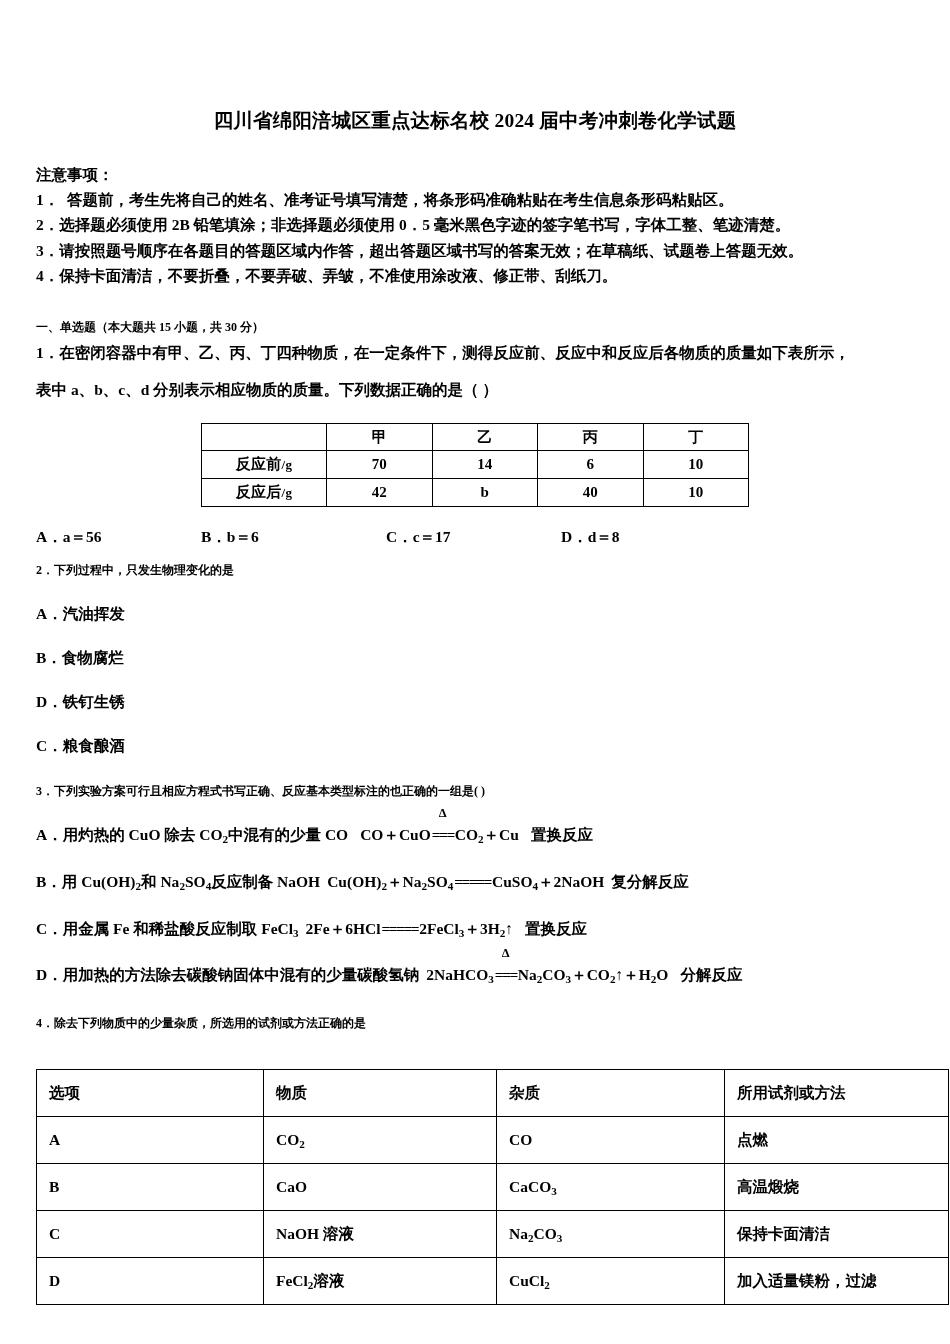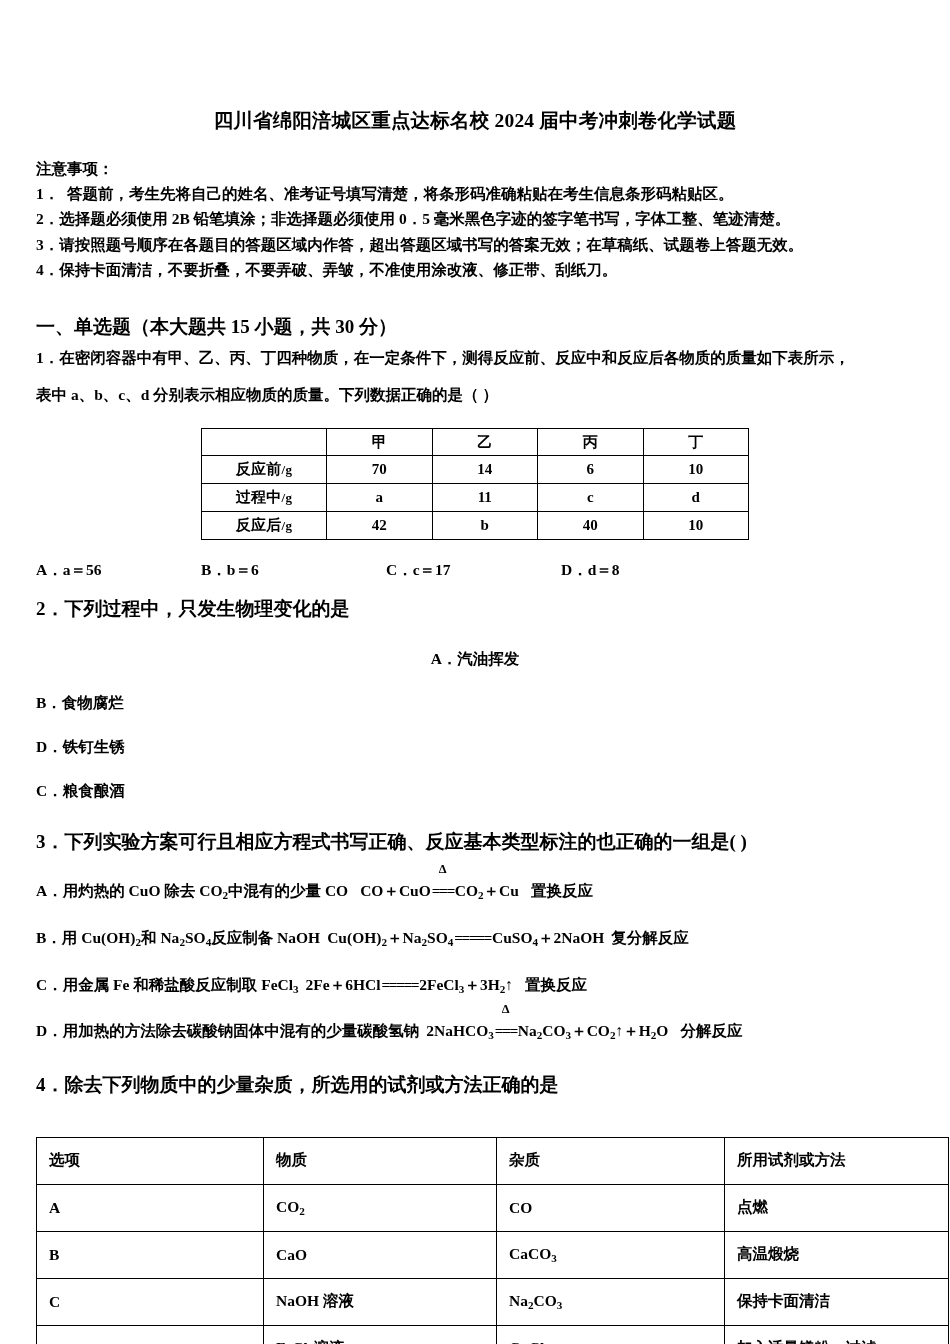--- a/index.html
+++ b/index.html
@@ -34,55 +34,55 @@
     text-align: center;
     font-weight: bold;
     font-size: 19.5px;
     letter-spacing: 0.2px;
     margin-top: 108px;
     line-height: 1.35;
   }
 
   
   .notice {
-    margin-top: 23px;
+    margin-top: 29px;
   }
   .notice-head {
     font-weight: bold;
     font-size: 15.5px;
     line-height: 1.55;
   }
   .notice-line {
     font-weight: bold;
     font-size: 15.5px;
     line-height: 1.62;
     white-space: pre;
   }
 
   
   .section-heading {
     font-weight: bold;
-    font-size: 19px;
+    font-size: 12px;
     margin-top: 30px;
     line-height: 1.6;
   }
 
   
   .q-line {
     font-weight: bold;
     font-size: 15.5px;
     line-height: 1.6;
     margin-top: 4px;
   }
   .q-line.cont {
     margin-top: 12px;
   }
   .q-stem {
     font-weight: bold;
-    font-size: 19px;
+    font-size: 12px;
     line-height: 1.62;
   }
 
   
   .opt-row {
     margin-top: 20px;
     font-weight: bold;
     font-size: 15.5px;
     position: relative;
     height: 22px;
@@ -100,21 +100,21 @@
   
   .opt-stack {
     margin-top: 16px;
   }
   .opt-stack .opt-item {
     font-weight: bold;
     font-size: 15.5px;
     line-height: 1.55;
     margin-top: 20px;
   }
-  .opt-stack .opt-item:first-child { margin-top: 0; text-align: center; }
+  .opt-stack .opt-item:first-child { margin-top: 0; }
 
   
   .eq-opt {
     font-weight: bold;
     font-size: 15.5px;
     margin-top: 22px;
     line-height: 1.5;
     white-space: nowrap;
   }
   .eq-opt .gap  { display: inline-block; width: 12px; }
@@ -221,27 +221,20 @@
             <td>丁</td>
           </tr>
           <tr>
             <td class="rowhead"><span>反应前</span><span class="unit">/g</span></td>
             <td>70</td>
             <td>14</td>
             <td>6</td>
             <td>10</td>
           </tr>
           <tr>
-            <td class="rowhead"><span>过程中</span><span class="unit">/g</span></td>
-            <td>a</td>
-            <td>11</td>
-            <td>c</td>
-            <td>d</td>
-          </tr>
-          <tr>
             <td class="rowhead"><span>反应后</span><span class="unit">/g</span></td>
             <td>42</td>
             <td>b</td>
             <td>40</td>
             <td>10</td>
           </tr>
         </tbody>
           </table>
       </div>
 

